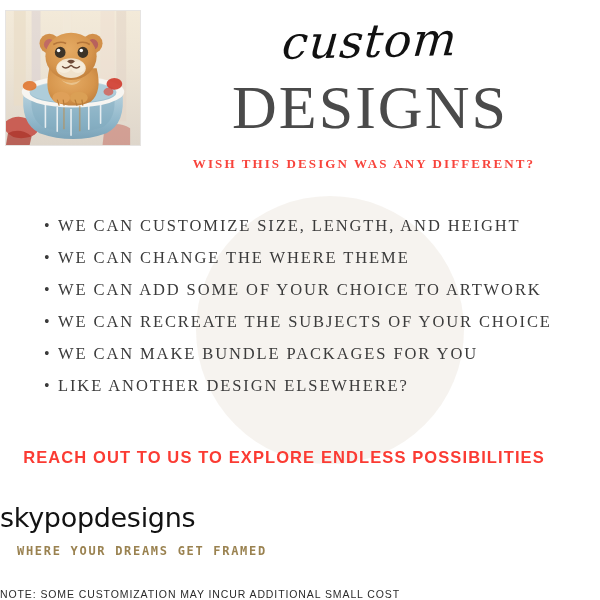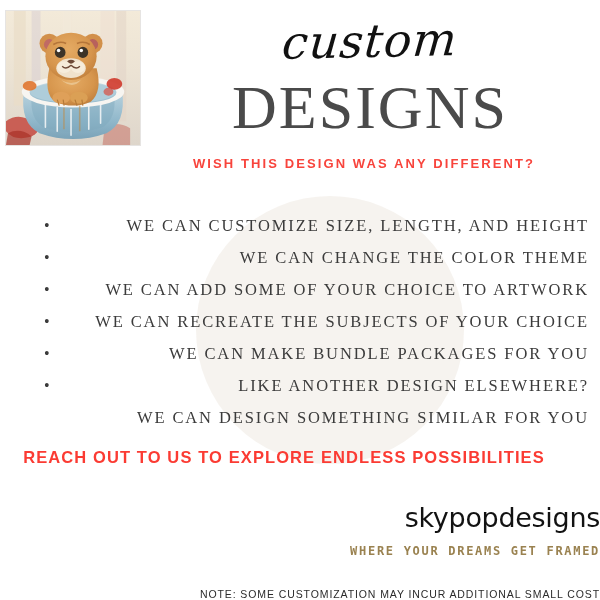--- a/index.html
+++ b/index.html
@@ -80,21 +80,21 @@
     font-weight: 400;
     font-size: 62px;
     line-height: 66px;
     color: #4a4a4a;
     letter-spacing: 2px;
     margin: 6px 0 0 0;
     padding: 0;
     display: block;
   }
   #tagline-question {
-    font-family: Liberation Sans, sans-serif;
+    font-family: Liberation Serif, serif;
     font-weight: 700;
     font-size: 13px;
     letter-spacing: 2.1px;
     color: #f8443c;
     margin: 16px 12px 0 0;
     display: block;
     white-space: nowrap;
   }
 
   
@@ -124,21 +124,20 @@
     flex: 0 0 14px;
     color: #3b3b3b;
     font-size: 16px;
     line-height: 19px;
   }
   .feature-bullet.is-hidden {
     visibility: hidden;
   }
   .feature-text {
     flex: 1 1 auto;
-    text-align: right;
   }
 
   
   #cta-line {
     position: absolute;
     left: 0;
     top: 448px;
     width: 568px;
     text-align: center;
     z-index: 2;
@@ -149,21 +148,21 @@
     color: #fb3b33;
     white-space: nowrap;
   }
 
   
   #footer-block {
     position: absolute;
     left: 0;
     top: 503px;
     width: 600px;
-    text-align: right;
+    text-align: left;
     z-index: 2;
   }
   #brand-name {
     font-family: "DejaVu Sans", sans-serif;
     font-weight: 400;
     font-size: 27px;
     line-height: 30px;
     color: #121212;
     letter-spacing: -0.3px;
     display: block;
@@ -290,41 +289,37 @@
     <span id="tagline-question">WISH  THIS  DESIGN  WAS ANY DIFFERENT?</span>
   </div>
 
   <ul id="feature-list">
     <li class="feature-item">
       <span class="feature-bullet">•</span>
       <span class="feature-text">WE CAN CUSTOMIZE SIZE, LENGTH, AND HEIGHT</span>
     </li>
     <li class="feature-item">
       <span class="feature-bullet">•</span>
-      <span class="feature-text">WE CAN CHANGE THE COLOR THEME</span>
+      <span class="feature-text">WE CAN CHANGE THE WHERE THEME</span>
     </li>
     <li class="feature-item">
       <span class="feature-bullet">•</span>
       <span class="feature-text">WE CAN ADD SOME OF YOUR CHOICE TO ARTWORK</span>
     </li>
     <li class="feature-item">
       <span class="feature-bullet">•</span>
       <span class="feature-text">WE CAN RECREATE THE SUBJECTS OF YOUR CHOICE</span>
     </li>
     <li class="feature-item">
       <span class="feature-bullet">•</span>
       <span class="feature-text">WE CAN MAKE BUNDLE PACKAGES FOR YOU</span>
     </li>
     <li class="feature-item">
       <span class="feature-bullet">•</span>
       <span class="feature-text">LIKE ANOTHER DESIGN ELSEWHERE?</span>
-    </li>
-    <li class="feature-item">
-      <span class="feature-bullet is-hidden">•</span>
-      <span class="feature-text">WE CAN DESIGN SOMETHING SIMILAR FOR YOU</span>
     </li>
   </ul>
 
   <div id="cta-line">REACH OUT TO US TO EXPLORE ENDLESS POSSIBILITIES</div>
 
   <div id="footer-block">
     <span id="brand-name">skypopdesigns</span>
     <span id="brand-tagline">WHERE YOUR DREAMS GET FRAMED</span>
     <span id="footer-note">NOTE: SOME CUSTOMIZATION MAY INCUR ADDITIONAL SMALL COST</span>
   </div>

